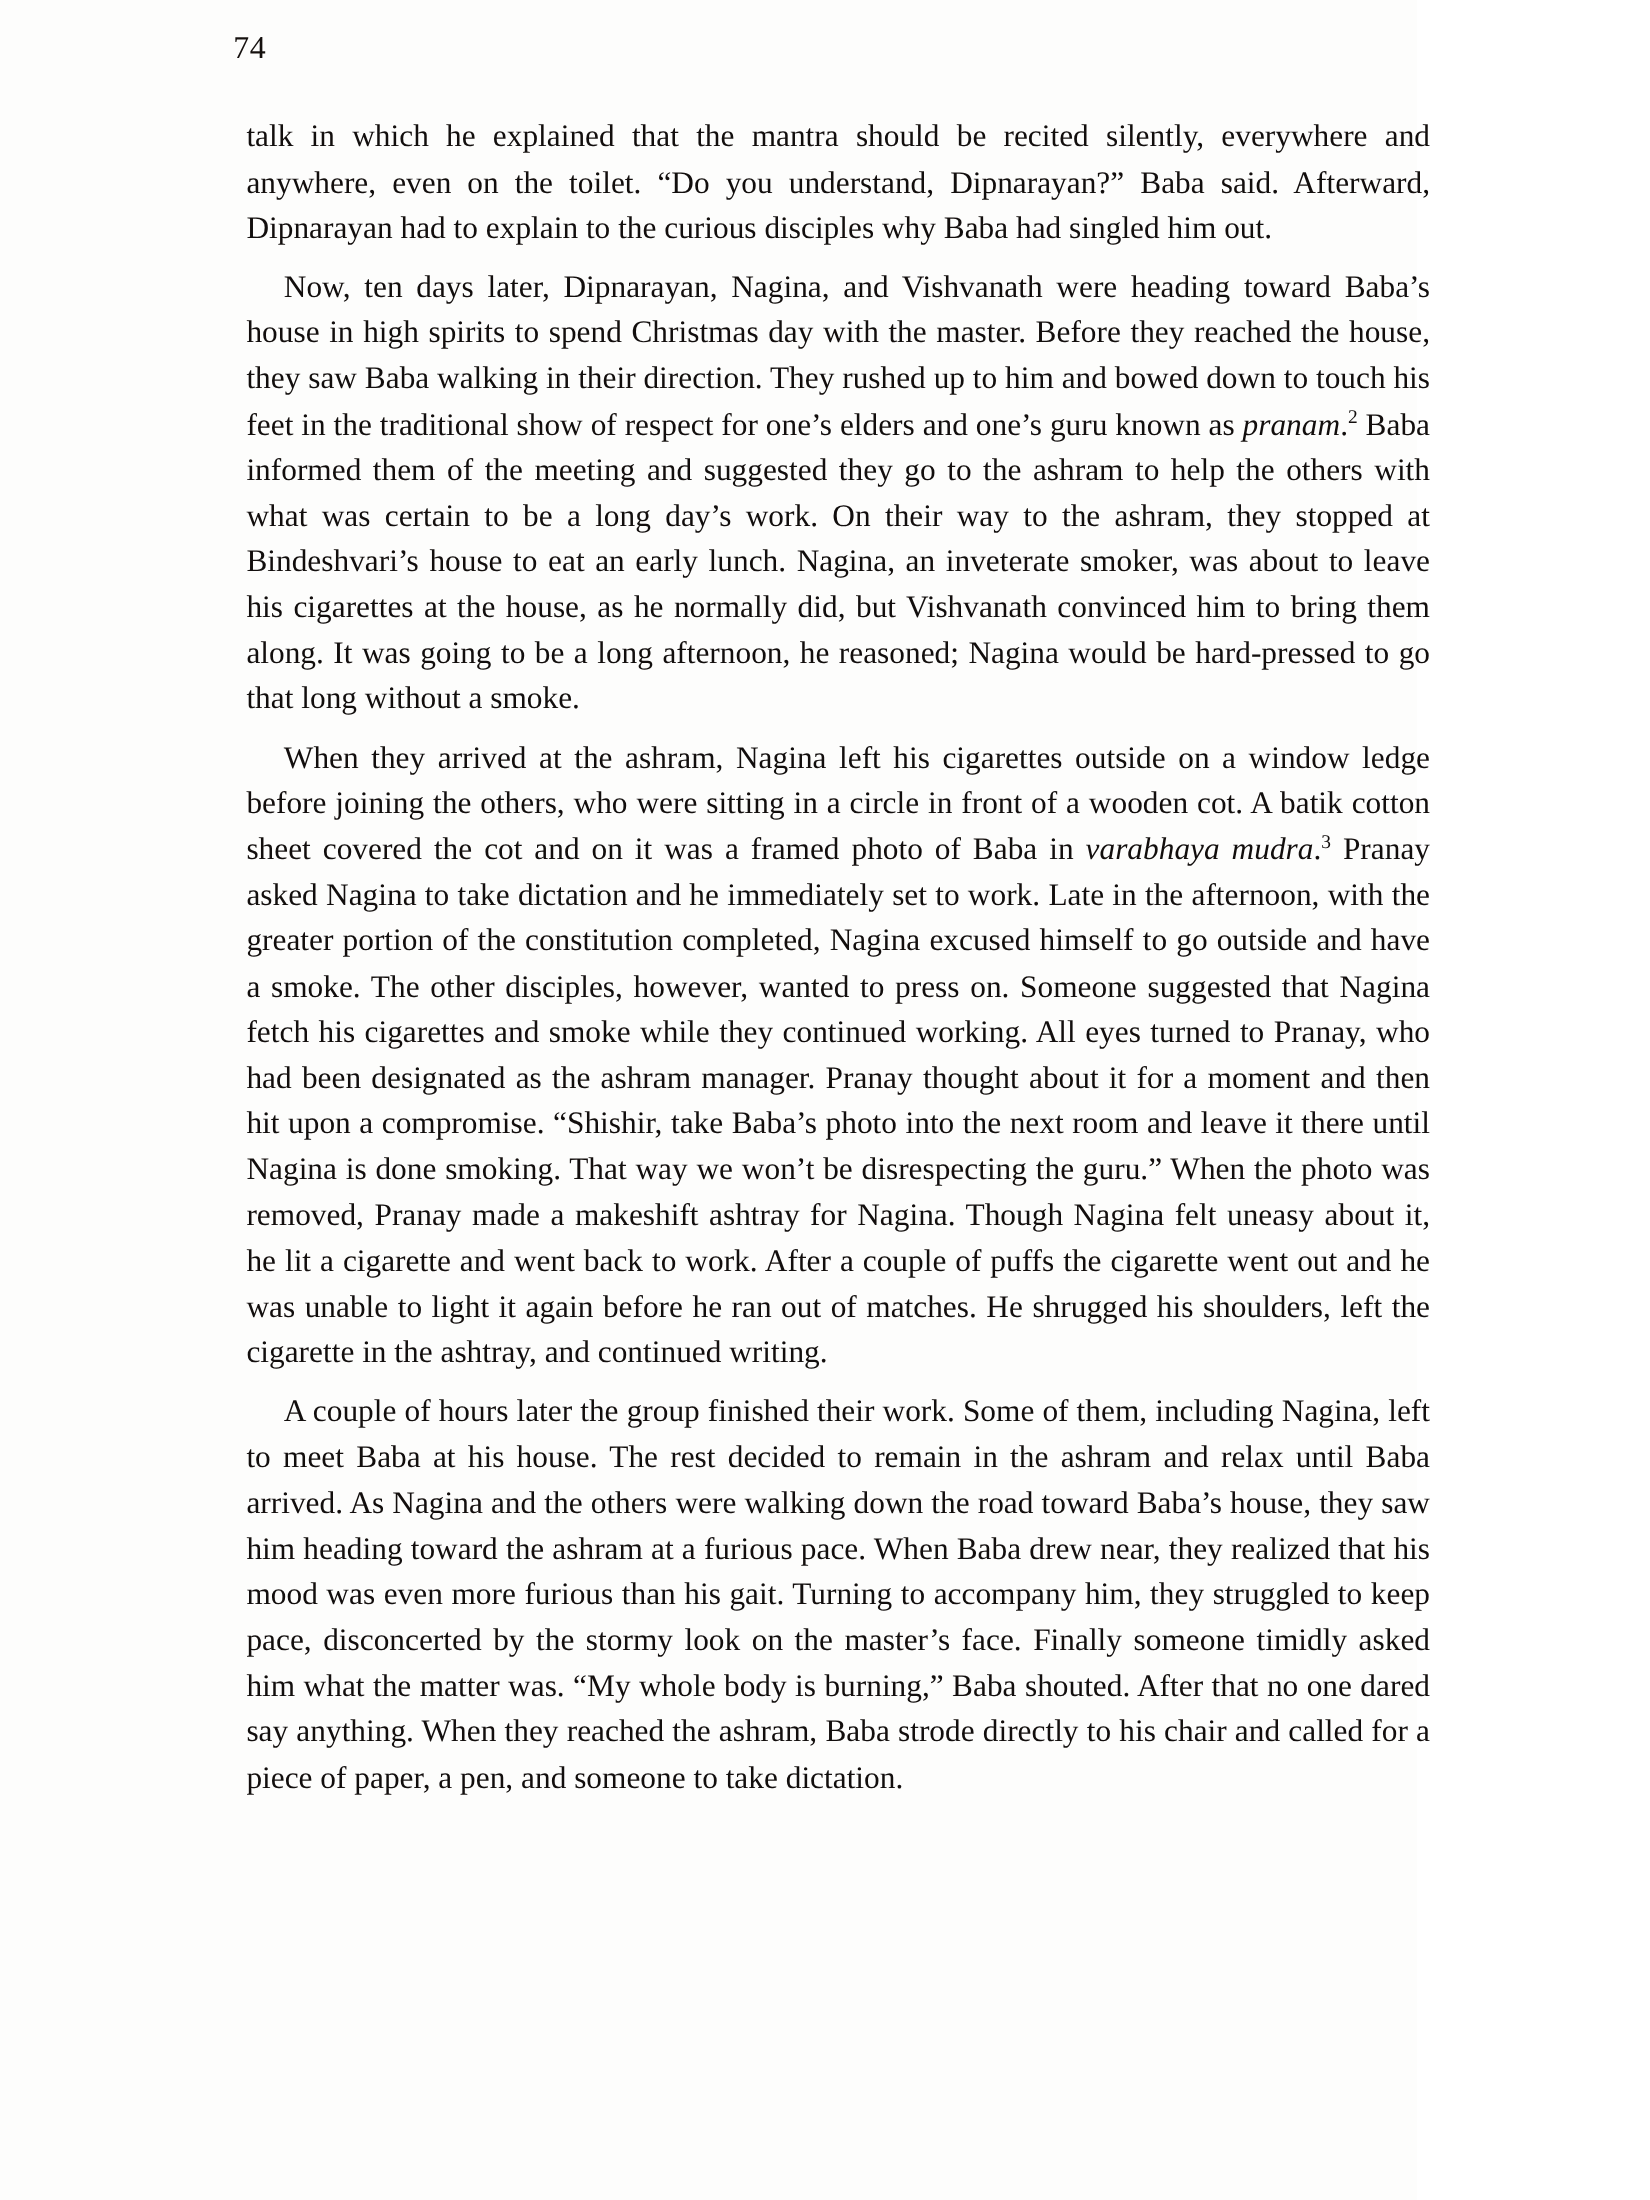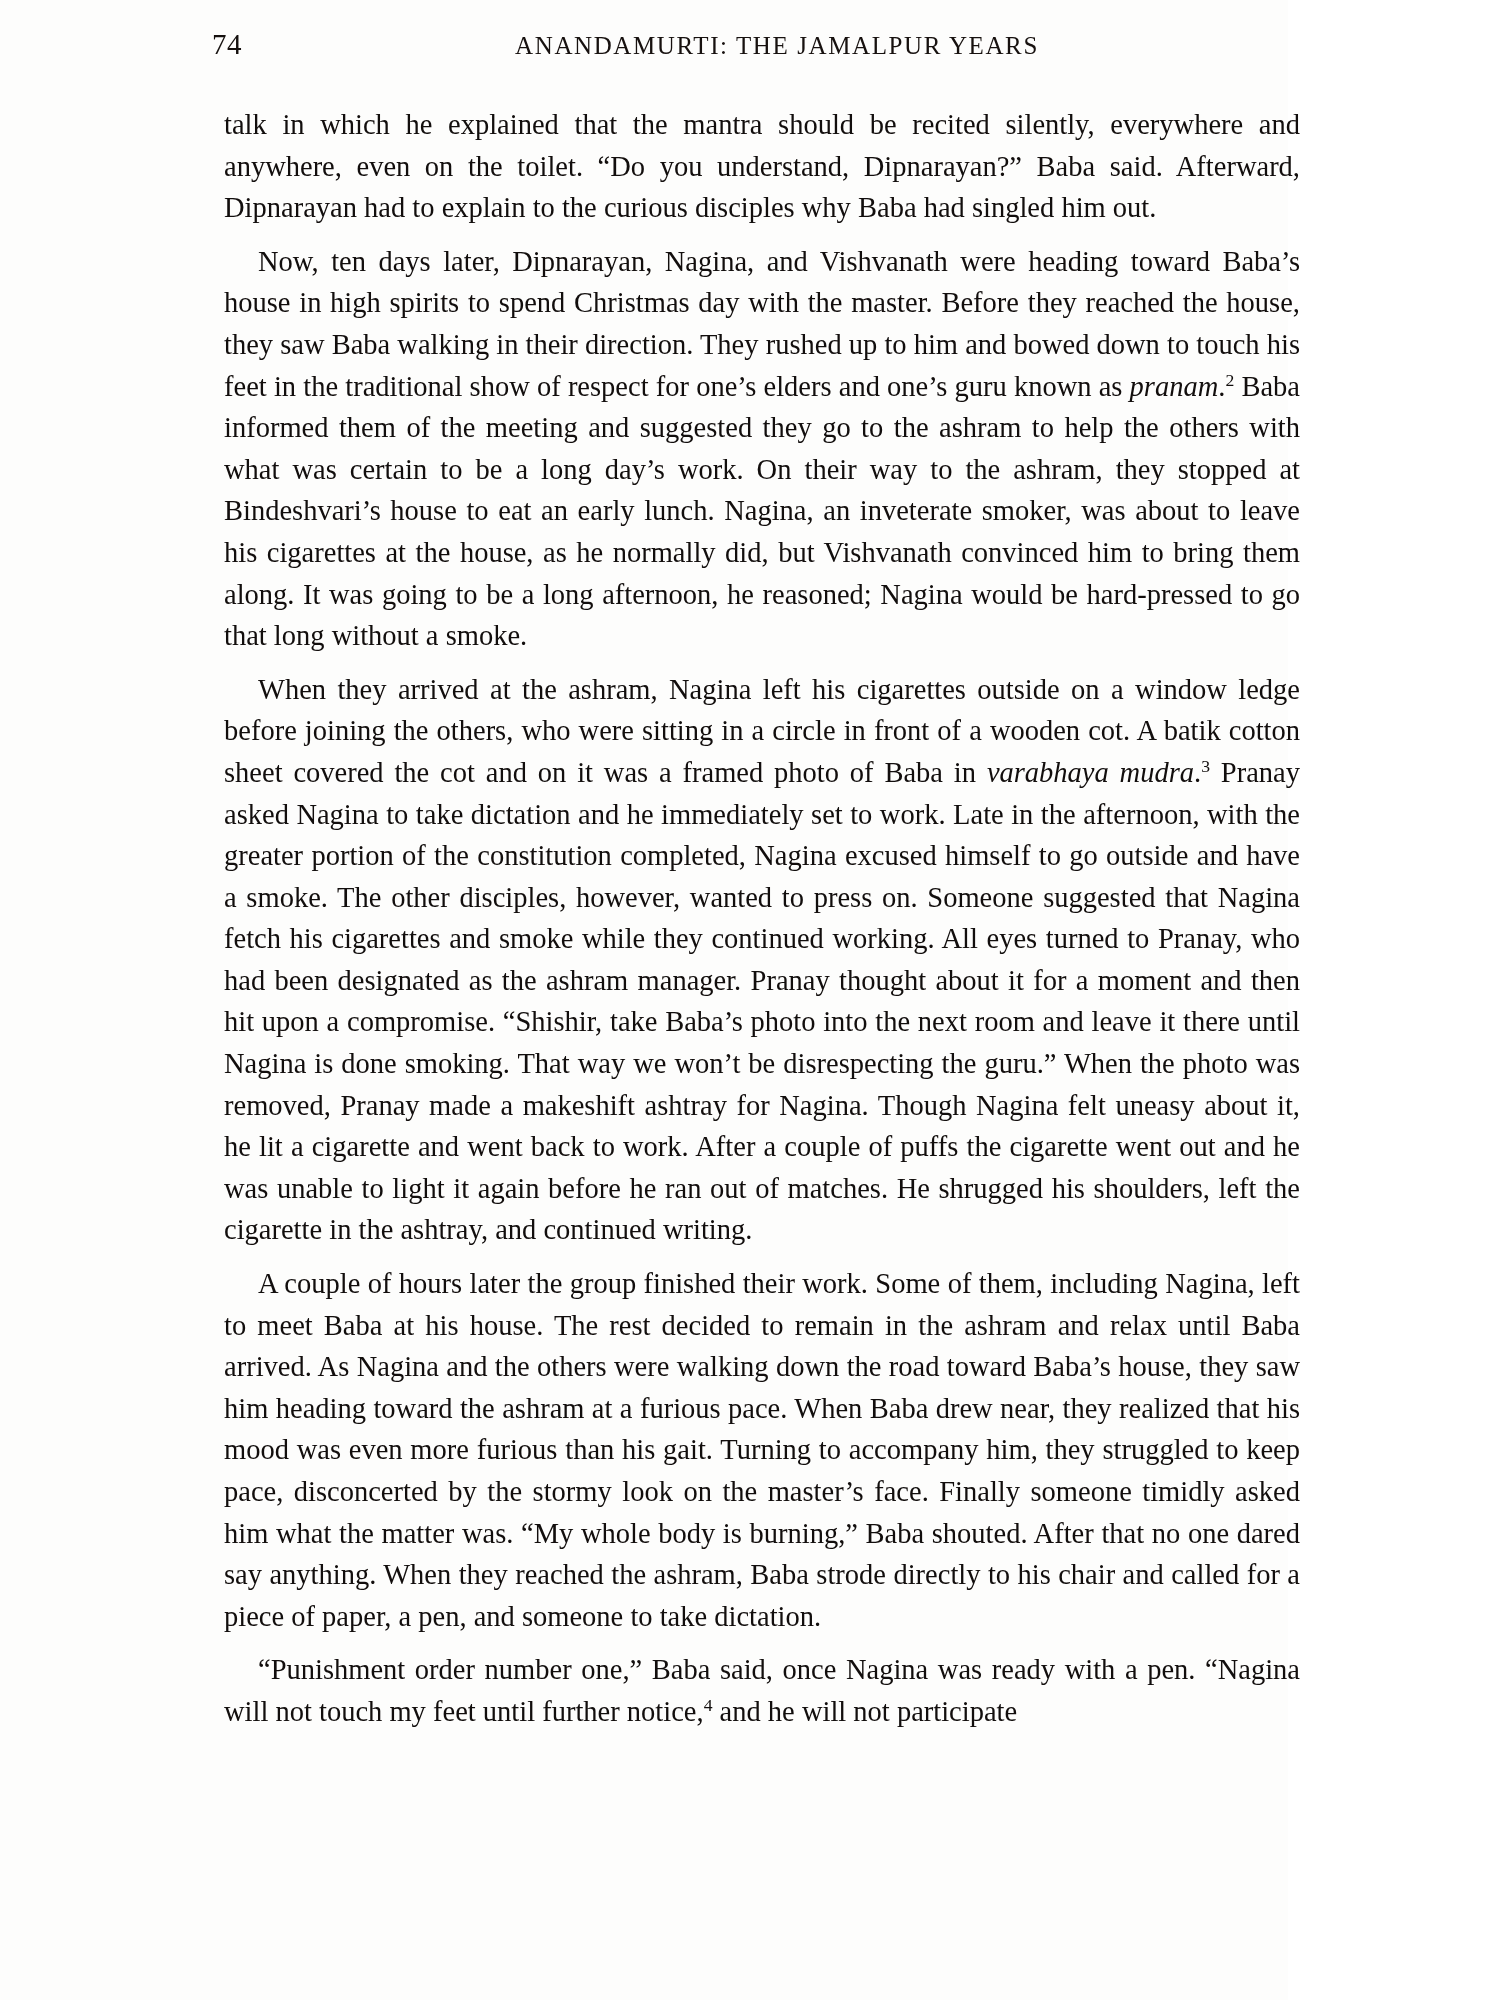--- a/index.html
+++ b/index.html
@@ -77,25 +77,23 @@
   }
 </style>
 </head>
 <body>
 
 <div class="page">
   <div class="content">
 
     <div class="running-head">
       <div class="folio">74</div>
-      <div class="head-title">Anandamurti: The Jamalpur Years</div>
     </div>
 
     <div class="body-text" id="body-text">
         <p class="noindent"><span>talk in which he explained that the mantra should be recited silently, everywhere and anywhere, even on the toilet. “Do you understand, Dipnarayan?” Baba said. Afterward, Dipnarayan had to explain to the curious disciples why Baba had singled him out.</span></p>
         <p><span>Now, ten days later, Dipnarayan, Nagina, and Vishvanath were heading toward Baba’s house in high spirits to spend Christmas day with the master. Before they reached the house, they saw Baba walking in their direction. They rushed up to him and bowed down to touch his feet in the traditional show of respect for one’s elders and one’s guru known as </span><span class="ital">pranam</span><span>.</span><sup>2</sup><span> Baba informed them of the meeting and suggested they go to the ashram to help the others with what was certain to be a long day’s work. On their way to the ashram, they stopped at Bindeshvari’s house to eat an early lunch. Nagina, an inveterate smoker, was about to leave his cigarettes at the house, as he normally did, but Vishvanath convinced him to bring them along. It was going to be a long afternoon, he reasoned; Nagina would be hard-pressed to go that long without a smoke.</span></p>
         <p><span>When they arrived at the ashram, Nagina left his cigarettes outside on a window ledge before joining the others, who were sitting in a circle in front of a wooden cot. A batik cotton sheet covered the cot and on it was a framed photo of Baba in </span><span class="ital">varabhaya mudra</span><span>.</span><sup>3</sup><span> Pranay asked Nagina to take dictation and he immediately set to work. Late in the afternoon, with the greater portion of the constitution completed, Nagina excused himself to go outside and have a smoke. The other disciples, however, wanted to press on. Someone suggested that Nagina fetch his cigarettes and smoke while they continued working. All eyes turned to Pranay, who had been designated as the ashram manager. Pranay thought about it for a moment and then hit upon a compromise. “Shishir, take Baba’s photo into the next room and leave it there until Nagina is done smoking. That way we won’t be disrespecting the guru.” When the photo was removed, Pranay made a makeshift ashtray for Nagina. Though Nagina felt uneasy about it, he lit a cigarette and went back to work. After a couple of puffs the cigarette went out and he was unable to light it again before he ran out of matches. He shrugged his shoulders, left the cigarette in the ashtray, and continued writing.</span></p>
         <p><span>A couple of hours later the group finished their work. Some of them, including Nagina, left to meet Baba at his house. The rest decided to remain in the ashram and relax until Baba arrived. As Nagina and the others were walking down the road toward Baba’s house, they saw him heading toward the ashram at a furious pace. When Baba drew near, they realized that his mood was even more furious than his gait. Turning to accompany him, they struggled to keep pace, disconcerted by the stormy look on the master’s face. Finally someone timidly asked him what the matter was. “My whole body is burning,” Baba shouted. After that no one dared say anything. When they reached the ashram, Baba strode directly to his chair and called for a piece of paper, a pen, and someone to take dictation.</span></p>
-        <p><span>“Punishment order number one,” Baba said, once Nagina was ready with a pen. “Nagina will not touch my feet until further notice,</span><sup>4</sup><span> and he will not participate</span></p>
       </div>
 
   </div>
 </div>
 
 </body></html>

